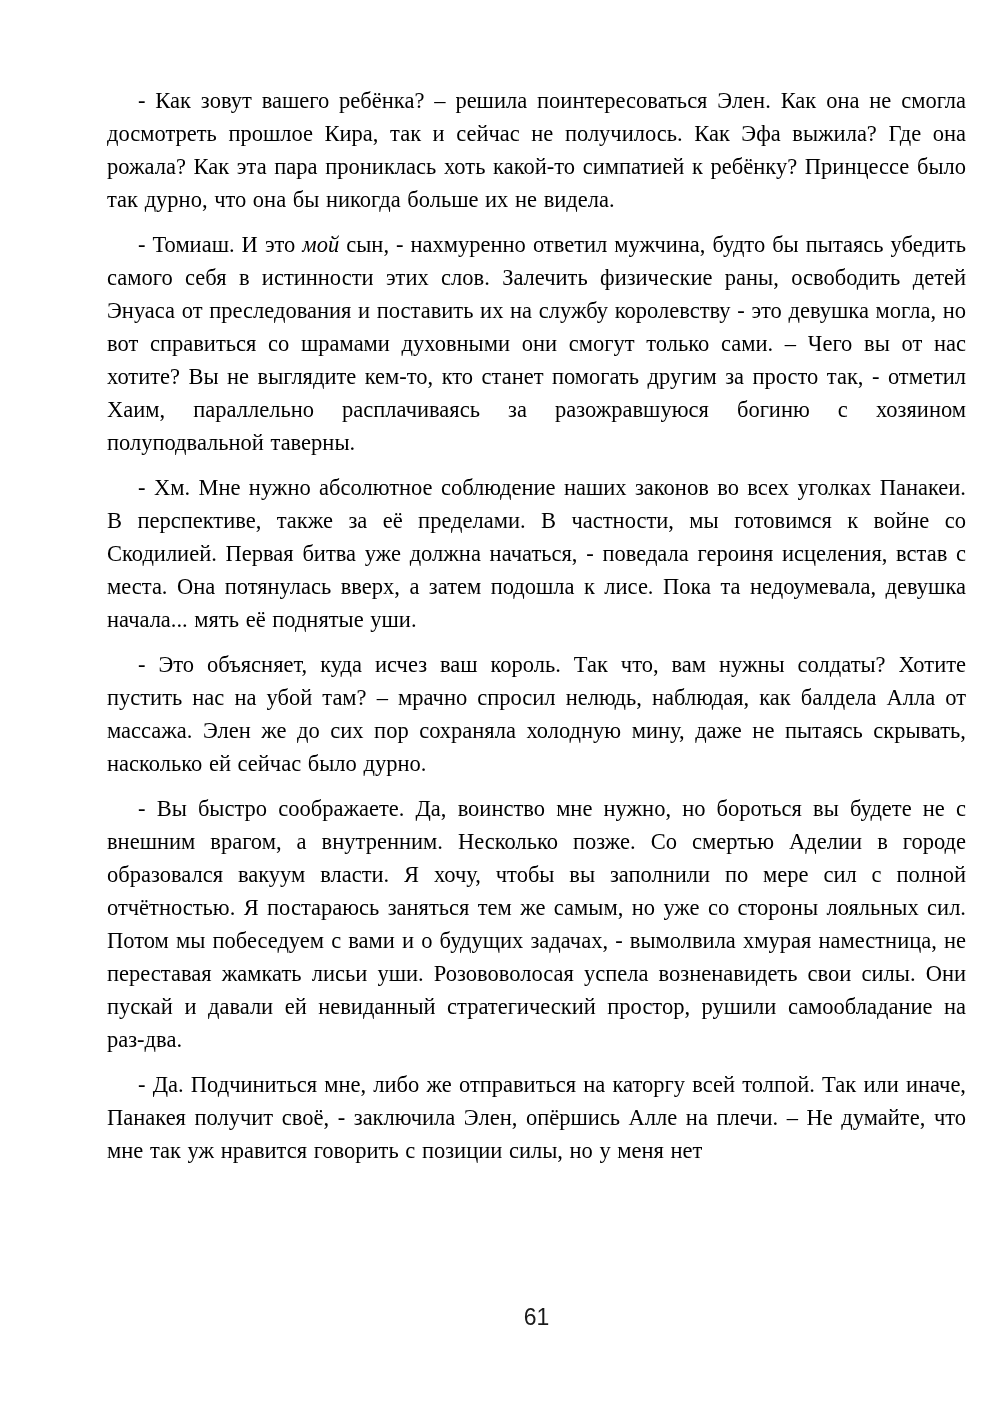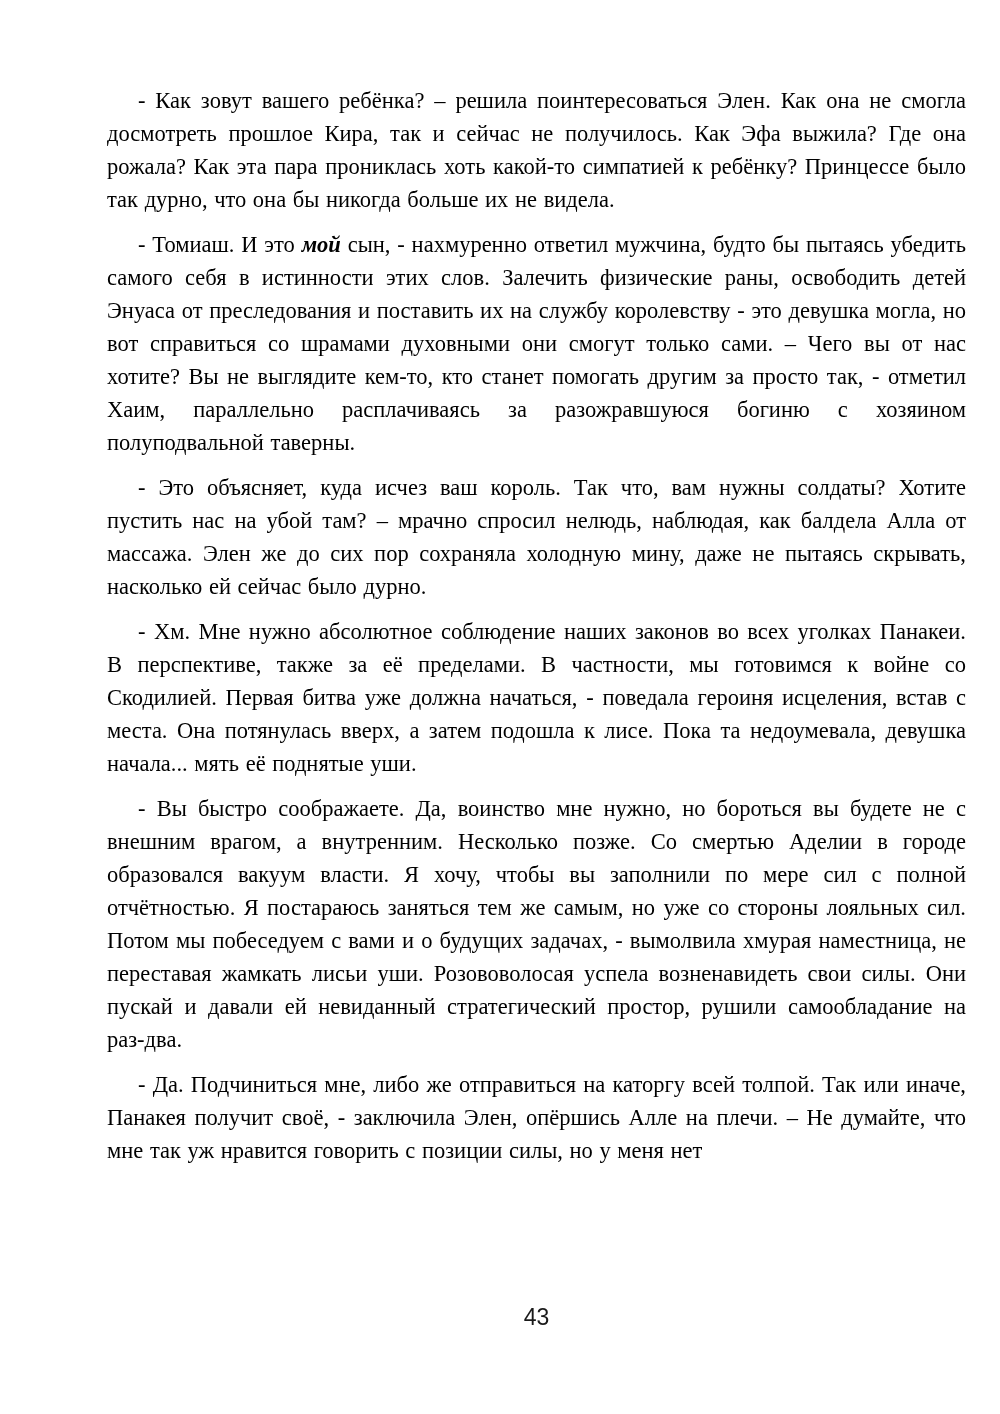--- a/index.html
+++ b/index.html
@@ -35,21 +35,21 @@
     word-spacing: 1px;
   }
   .text-block p:last-child {
     margin-bottom: 12px;
   }
   .seg-normal {
     font-style: normal;
     font-weight: normal;
   }
   .seg-bold-italic {
-    font-weight: bold;
+    font-weight: normal;
     font-style: italic;
   }
   .page-number {
     position: absolute;
     left: 107px;
     right: 74px;
     top: 1303px;
     text-align: center;
     font-family: "Liberation Sans", "DejaVu Sans", sans-serif;
     font-size: 23px;
@@ -57,19 +57,19 @@
     color: #1a1a1a;
   }
 </style>
 </head>
 <body>
 
 <div class="page" style="background: rgb(255, 255, 255); color: rgb(0, 0, 0); padding-left: 40px;">
   <div class="text-block">
       <p><span class="seg-normal">- Как зовут вашего ребёнка? – решила поинтересоваться Элен. Как она не смогла досмотреть прошлое Кира, так и сейчас не получилось. Как Эфа выжила? Где она рожала? Как эта пара прониклась хоть какой-то симпатией к ребёнку? Принцессе было так дурно, что она бы никогда больше их не видела.</span></p>
       <p><span class="seg-normal">- Томиаш. И это </span><span class="seg-bold-italic">мой</span><span class="seg-normal"> сын, - нахмуренно ответил мужчина, будто бы пытаясь убедить самого себя в истинности этих слов. Залечить физические раны, освободить детей Энуаса от преследования и поставить их на службу королевству - это девушка могла, но вот справиться со шрамами духовными они смогут только сами. – Чего вы от нас хотите? Вы не выглядите кем-то, кто станет помогать другим за просто так, - отметил Хаим, параллельно расплачиваясь за разожравшуюся богиню с хозяином полуподвальной таверны.</span></p>
+      <p><span class="seg-normal">- Хм. Мне нужно абсолютное соблюдение наших законов во всех уголках Панакеи. В перспективе, также за её пределами. В частности, мы готовимся к войне со Скодилией. Первая битва уже должна начаться, - поведала героиня исцеления, встав с места. Она потянулась вверх, а затем подошла к лисе. Пока та недоумевала, девушка начала... мять её поднятые уши.</span></p>
       <p><span class="seg-normal">- Это объясняет, куда исчез ваш король. Так что, вам нужны солдаты? Хотите пустить нас на убой там? – мрачно спросил нелюдь, наблюдая, как балдела Алла от массажа. Элен же до сих пор сохраняла холодную мину, даже не пытаясь скрывать, насколько ей сейчас было дурно.</span></p>
-      <p><span class="seg-normal">- Хм. Мне нужно абсолютное соблюдение наших законов во всех уголках Панакеи. В перспективе, также за её пределами. В частности, мы готовимся к войне со Скодилией. Первая битва уже должна начаться, - поведала героиня исцеления, встав с места. Она потянулась вверх, а затем подошла к лисе. Пока та недоумевала, девушка начала... мять её поднятые уши.</span></p>
       <p><span class="seg-normal">- Вы быстро соображаете. Да, воинство мне нужно, но бороться вы будете не с внешним врагом, а внутренним. Несколько позже. Со смертью Аделии в городе образовался вакуум власти. Я хочу, чтобы вы заполнили по мере сил с полной отчётностью. Я постараюсь заняться тем же самым, но уже со стороны лояльных сил. Потом мы побеседуем с вами и о будущих задачах, - вымолвила хмурая наместница, не переставая жамкать лисьи уши. Розововолосая успела возненавидеть свои силы. Они пускай и давали ей невиданный стратегический простор, рушили самообладание на раз-два.</span></p>
       <p><span class="seg-normal">- Да. Подчиниться мне, либо же отправиться на каторгу всей толпой. Так или иначе, Панакея получит своё, - заключила Элен, опёршись Алле на плечи. – Не думайте, что мне так уж нравится говорить с позиции силы, но у меня нет</span></p>
     </div>
-  <div class="page-number">43</div>
+  <div class="page-number">61</div>
 </div>
 
 </body></html>

